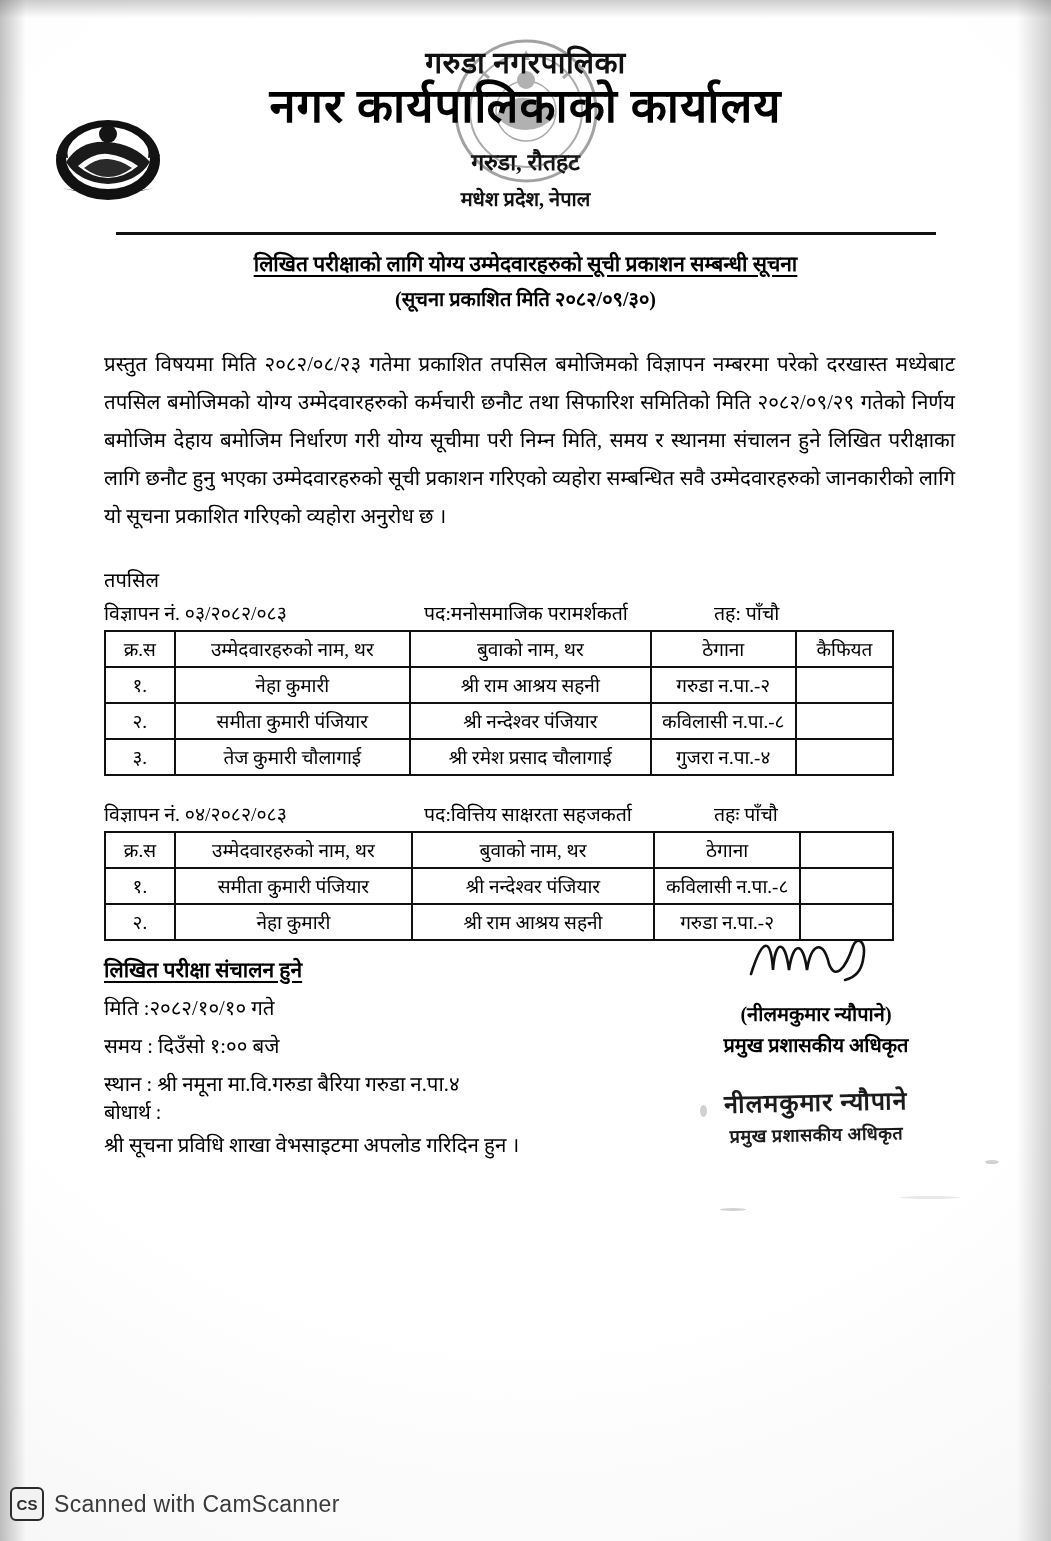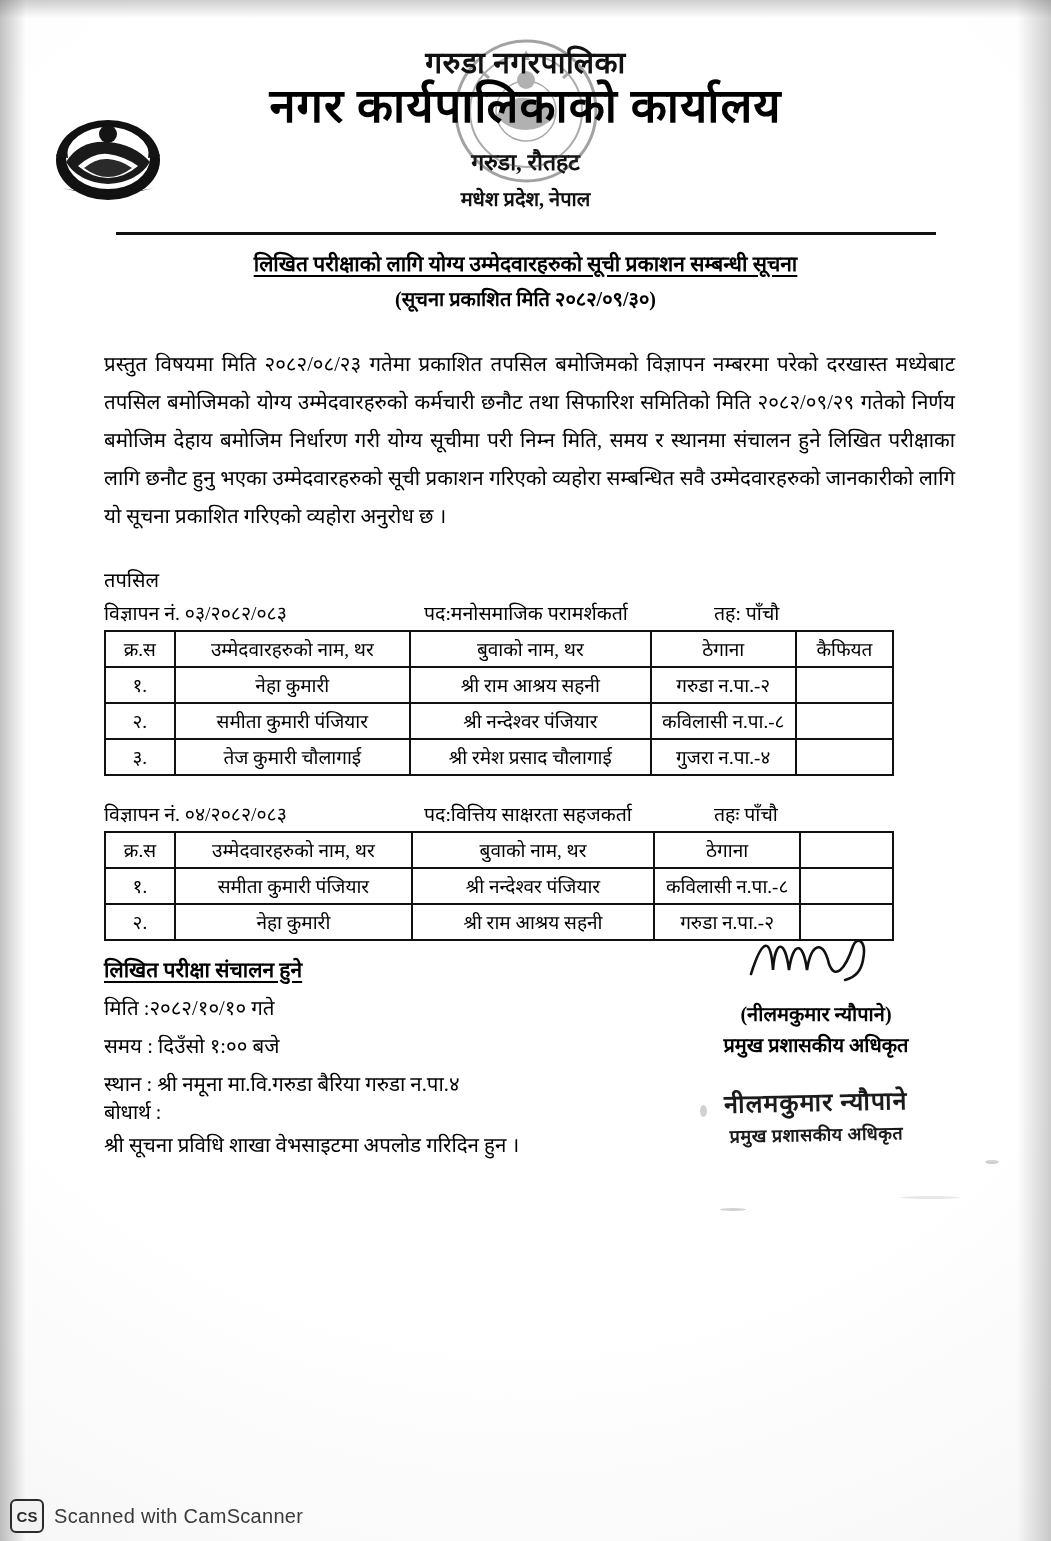--- a/index.html
+++ b/index.html
@@ -256,21 +256,21 @@
     left: 104px;
     top: 1130px;
     font-size: 20.5px;
     color: #000;
   }
 
   
   .cs-footer {
     position: absolute;
     left: 10px;
-    bottom: 8px;
+    bottom: 20px;
     display: flex;
     align-items: center;
     gap: 10px;
     z-index: 45;
   }
   .cs-logo {
     width: 30px;
     height: 30px;
     border: 2px solid #2b2b2b;
     border-radius: 6px;
@@ -278,21 +278,21 @@
     align-items: center;
     justify-content: center;
     font-family: "Liberation Sans", sans-serif;
     font-size: 15px;
     font-weight: bold;
     color: #2b2b2b;
     background: #f2f2f2;
   }
   .cs-text {
     font-family: "Liberation Sans", sans-serif;
-    font-size: 20px;
+    font-size: 23px;
     color: #3a3a3a;
     letter-spacing: 0.3px;
   }
   .blotch {
     position: absolute;
     background: rgba(0,0,0,0.18);
     border-radius: 50%;
     z-index: 35;
   }
 </style>

